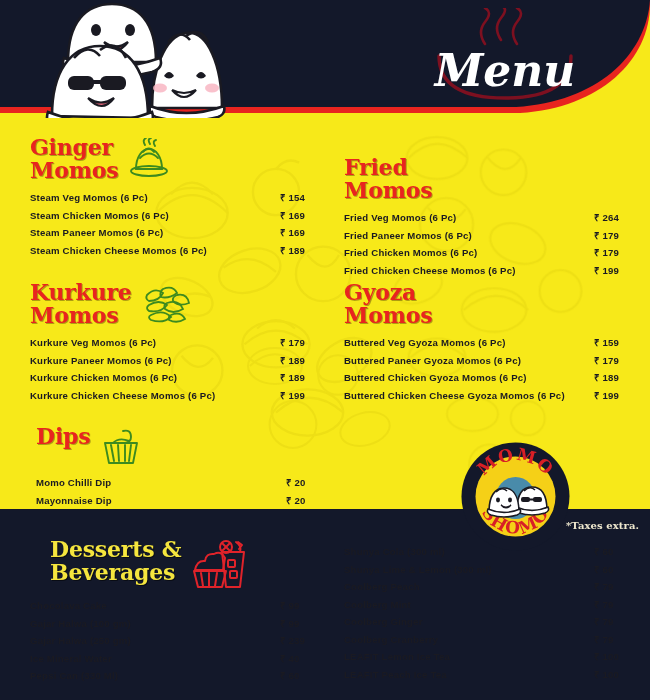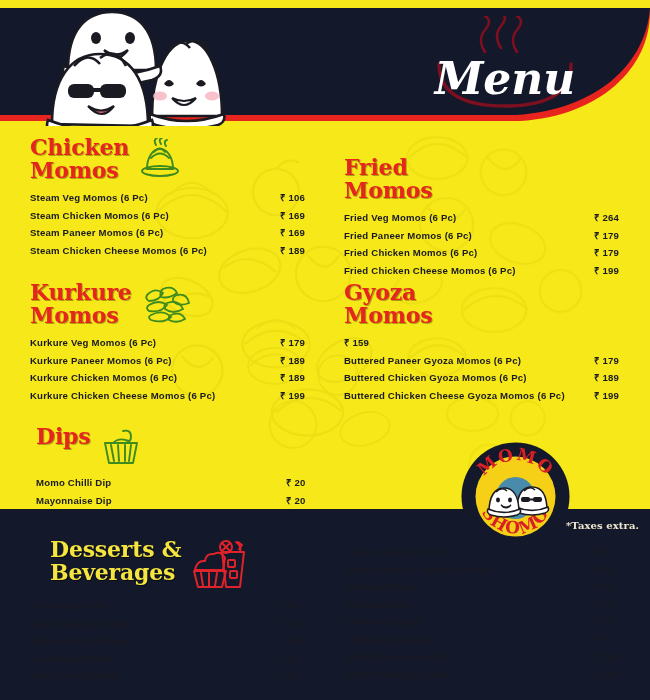--- a/index.html
+++ b/index.html
@@ -19,21 +19,21 @@
 
   
   .watermark {
     position:absolute; inset:0;
     pointer-events:none;
     opacity:.55;
   }
 
   
   .header {
-    position:absolute; top:8px; left:0;
+    position:absolute; top:0; left:0;
     width:650px; height:118px;
     overflow:hidden;
     padding-left:9px;
   }
   .header-bg { position:absolute; top:0; left:0; }
   .header-art { position:absolute; top:0; left:0; }
 
   
   .yellow-body {
     position:absolute;
@@ -216,38 +216,38 @@
       <path d="M14 48 q0 42 66 42 q66 0 66 -42" fill="none" stroke="#7d1020" stroke-width="3.4" stroke-linecap="round"></path>
       <text x="80" y="78" text-anchor="middle" font-family="DejaVu Serif, serif" font-style="italic" font-weight="bold" font-size="44" fill="#ffffff">Menu</text>
     </svg>
   </div>
 
   <div class="yellow-body"></div>
   <div class="dark-body"></div>
 
   <div class="section" style="left:30px; top:136px; width:292px;">
     <div class="sec-head">
-      <div class="sec-title">Chicken
+      <div class="sec-title">Ginger
 Momos</div>
       <svg class="sec-icon" width="44" height="42" viewBox="0 0 44 42">
         <g fill="none" stroke="#3d8a1f" stroke-width="1.9" stroke-linecap="round">
           <path d="M18 7 q-3 -5 1 -7"></path>
             <path d="M23 6 q-3 -5 1 -6"></path>
             <path d="M28 8 q-3 -5 1 -6"></path>
           <path d="M9 31 C9 19 15 11 22 11 C29 11 35 19 35 31 Z"></path>
           <path d="M16 14 q6 -7 11 0"></path>
             <path d="M13 20 q9 -9 18 0"></path>
           <ellipse cx="22" cy="33" rx="18" ry="5"></ellipse>
         </g>
       </svg>
     </div>
     <div class="items">
       <div class="row">
           <span class="nm">Steam Veg Momos (6 Pc)</span>
-          <span class="pr">₹ 106</span>
+          <span class="pr">₹ 154</span>
         </div>
       <div class="row">
           <span class="nm">Steam Chicken Momos (6 Pc)</span>
           <span class="pr">₹ 169</span>
         </div>
       <div class="row">
           <span class="nm">Steam Paneer Momos (6 Pc)</span>
           <span class="pr">₹ 169</span>
         </div>
       <div class="row">
@@ -318,20 +318,21 @@
     </div>
   </div>
 
   <div class="section" style="left:344px; top:281px; width:292px;">
     <div class="sec-head">
       <div class="sec-title">Gyoza
 Momos</div>
     </div>
     <div class="items">
       <div class="row">
+          <span class="nm">Buttered Veg Gyoza Momos (6 Pc)</span>
           <span class="pr">₹ 159</span>
         </div>
       <div class="row">
           <span class="nm">Buttered Paneer Gyoza Momos (6 Pc)</span>
           <span class="pr">₹ 179</span>
         </div>
       <div class="row">
           <span class="nm">Buttered Chicken Gyoza Momos (6 Pc)</span>
           <span class="pr">₹ 189</span>
         </div>

